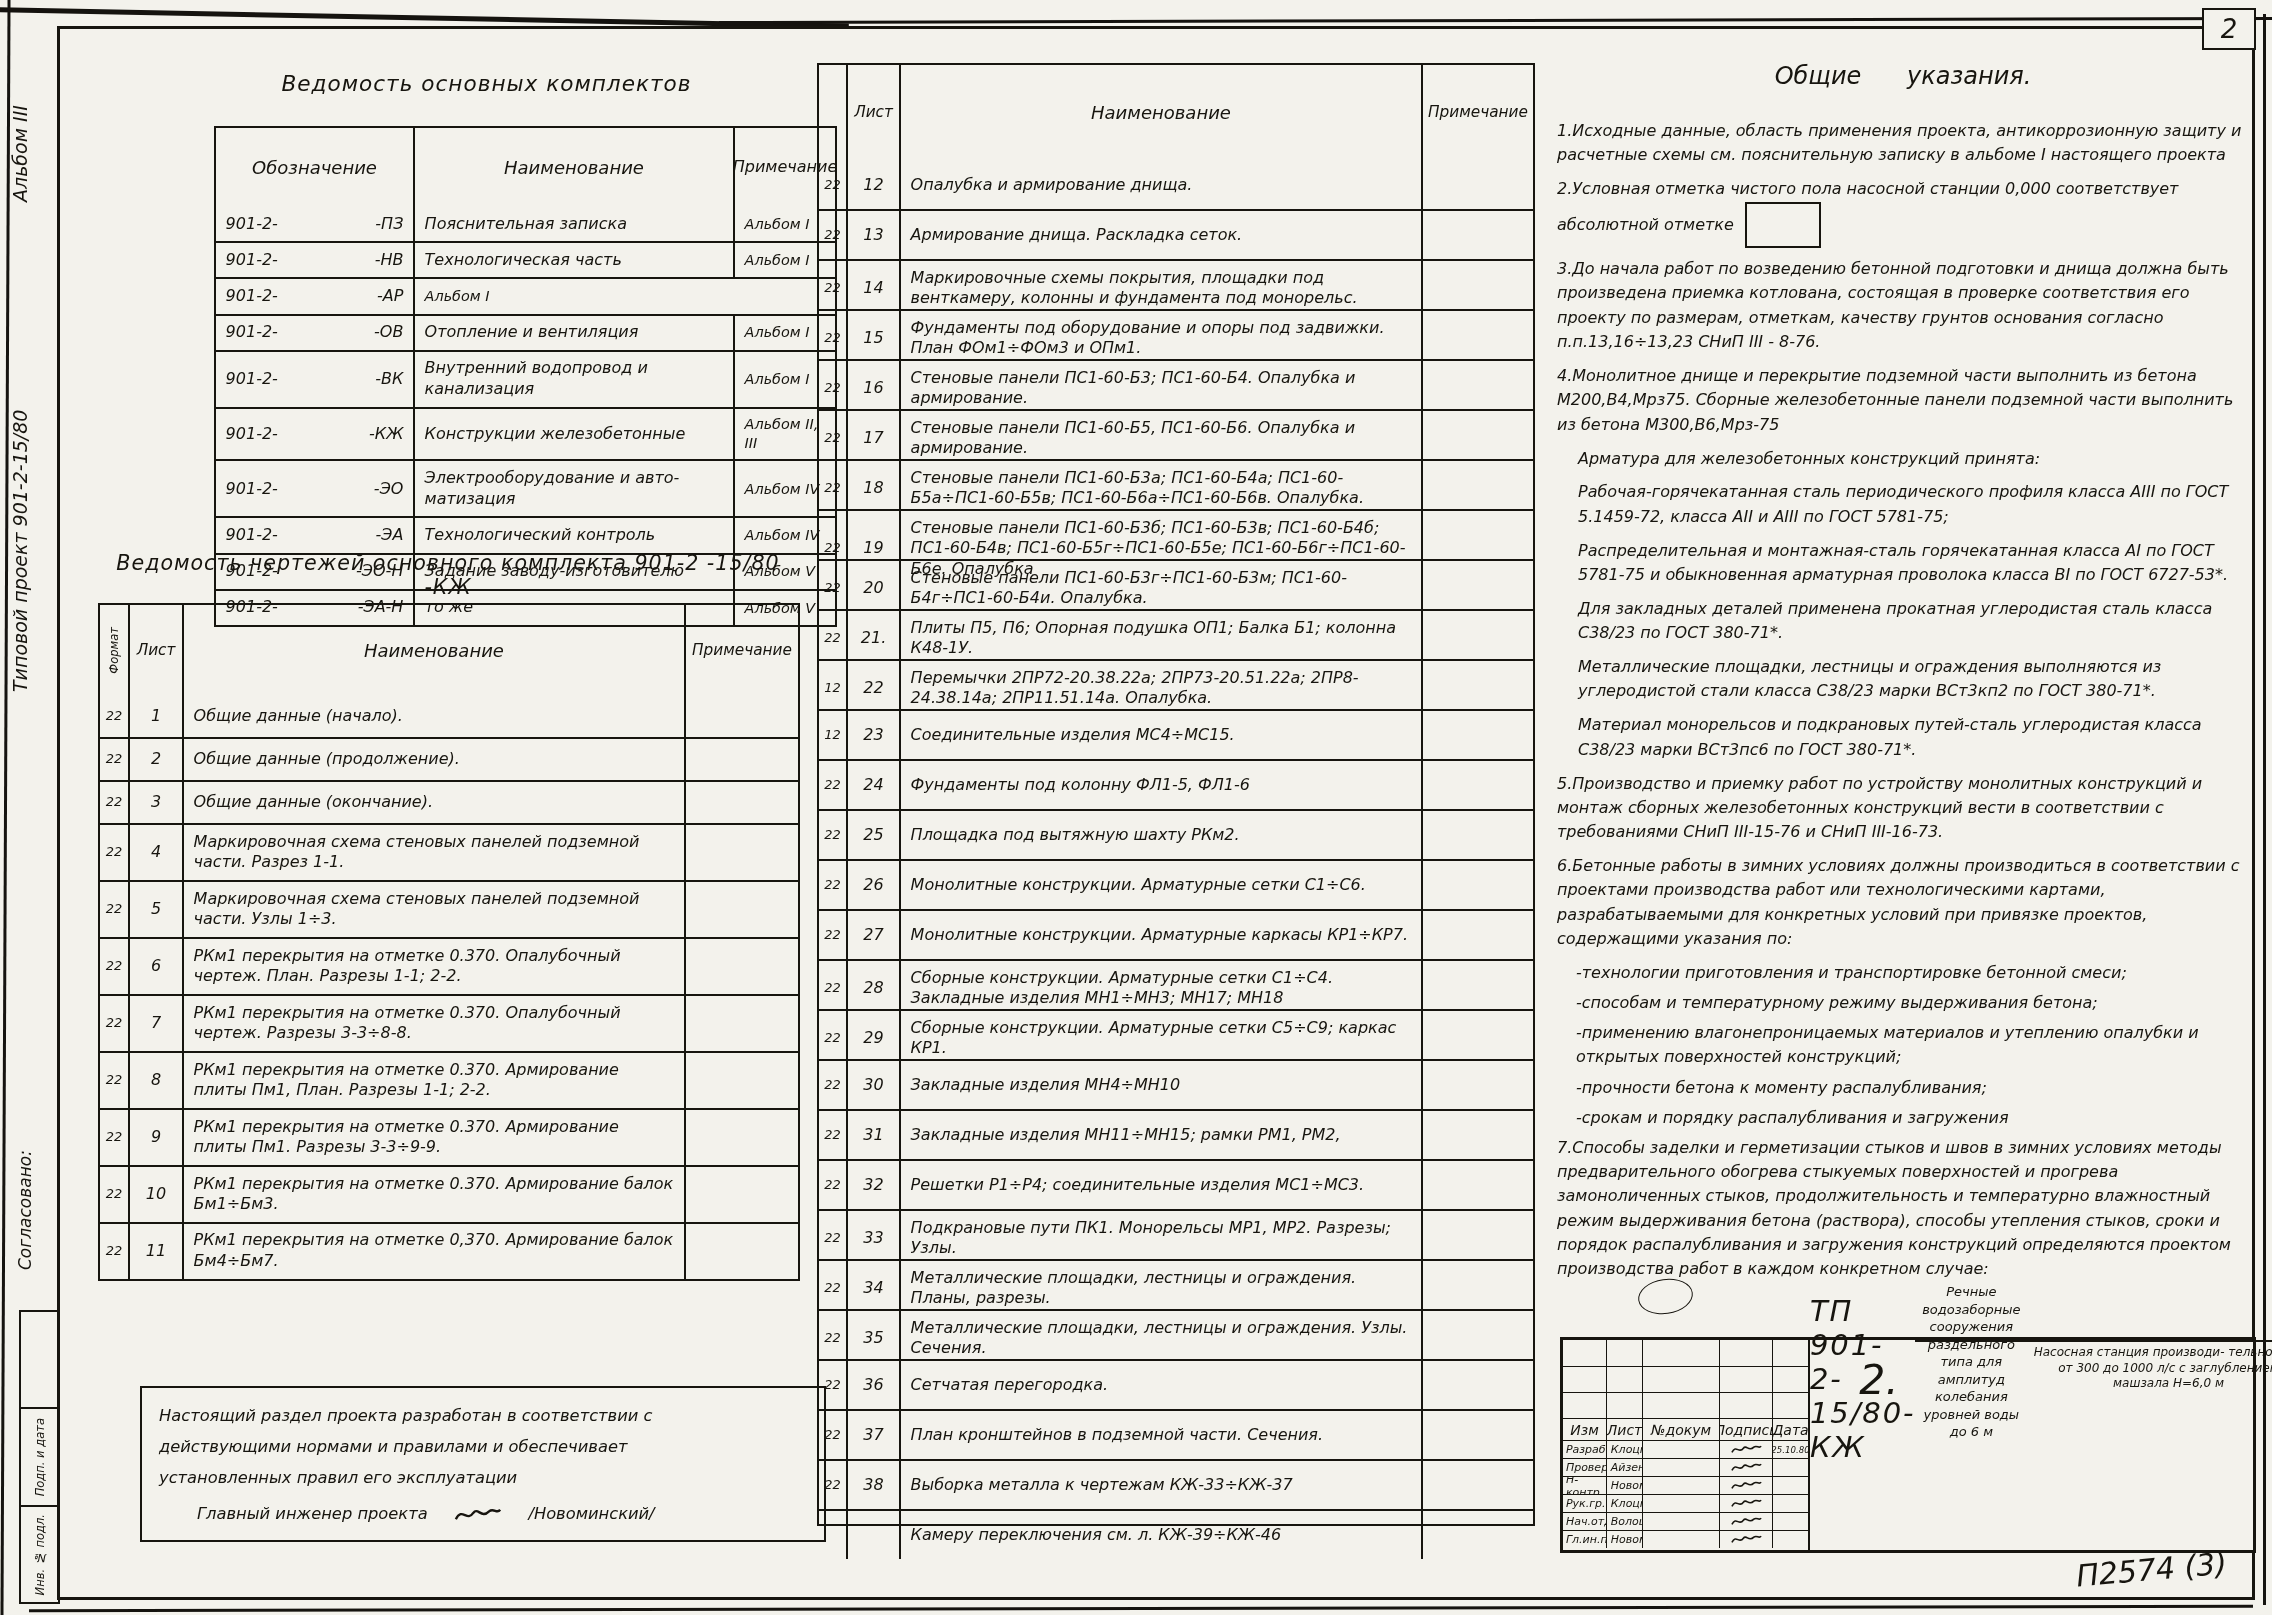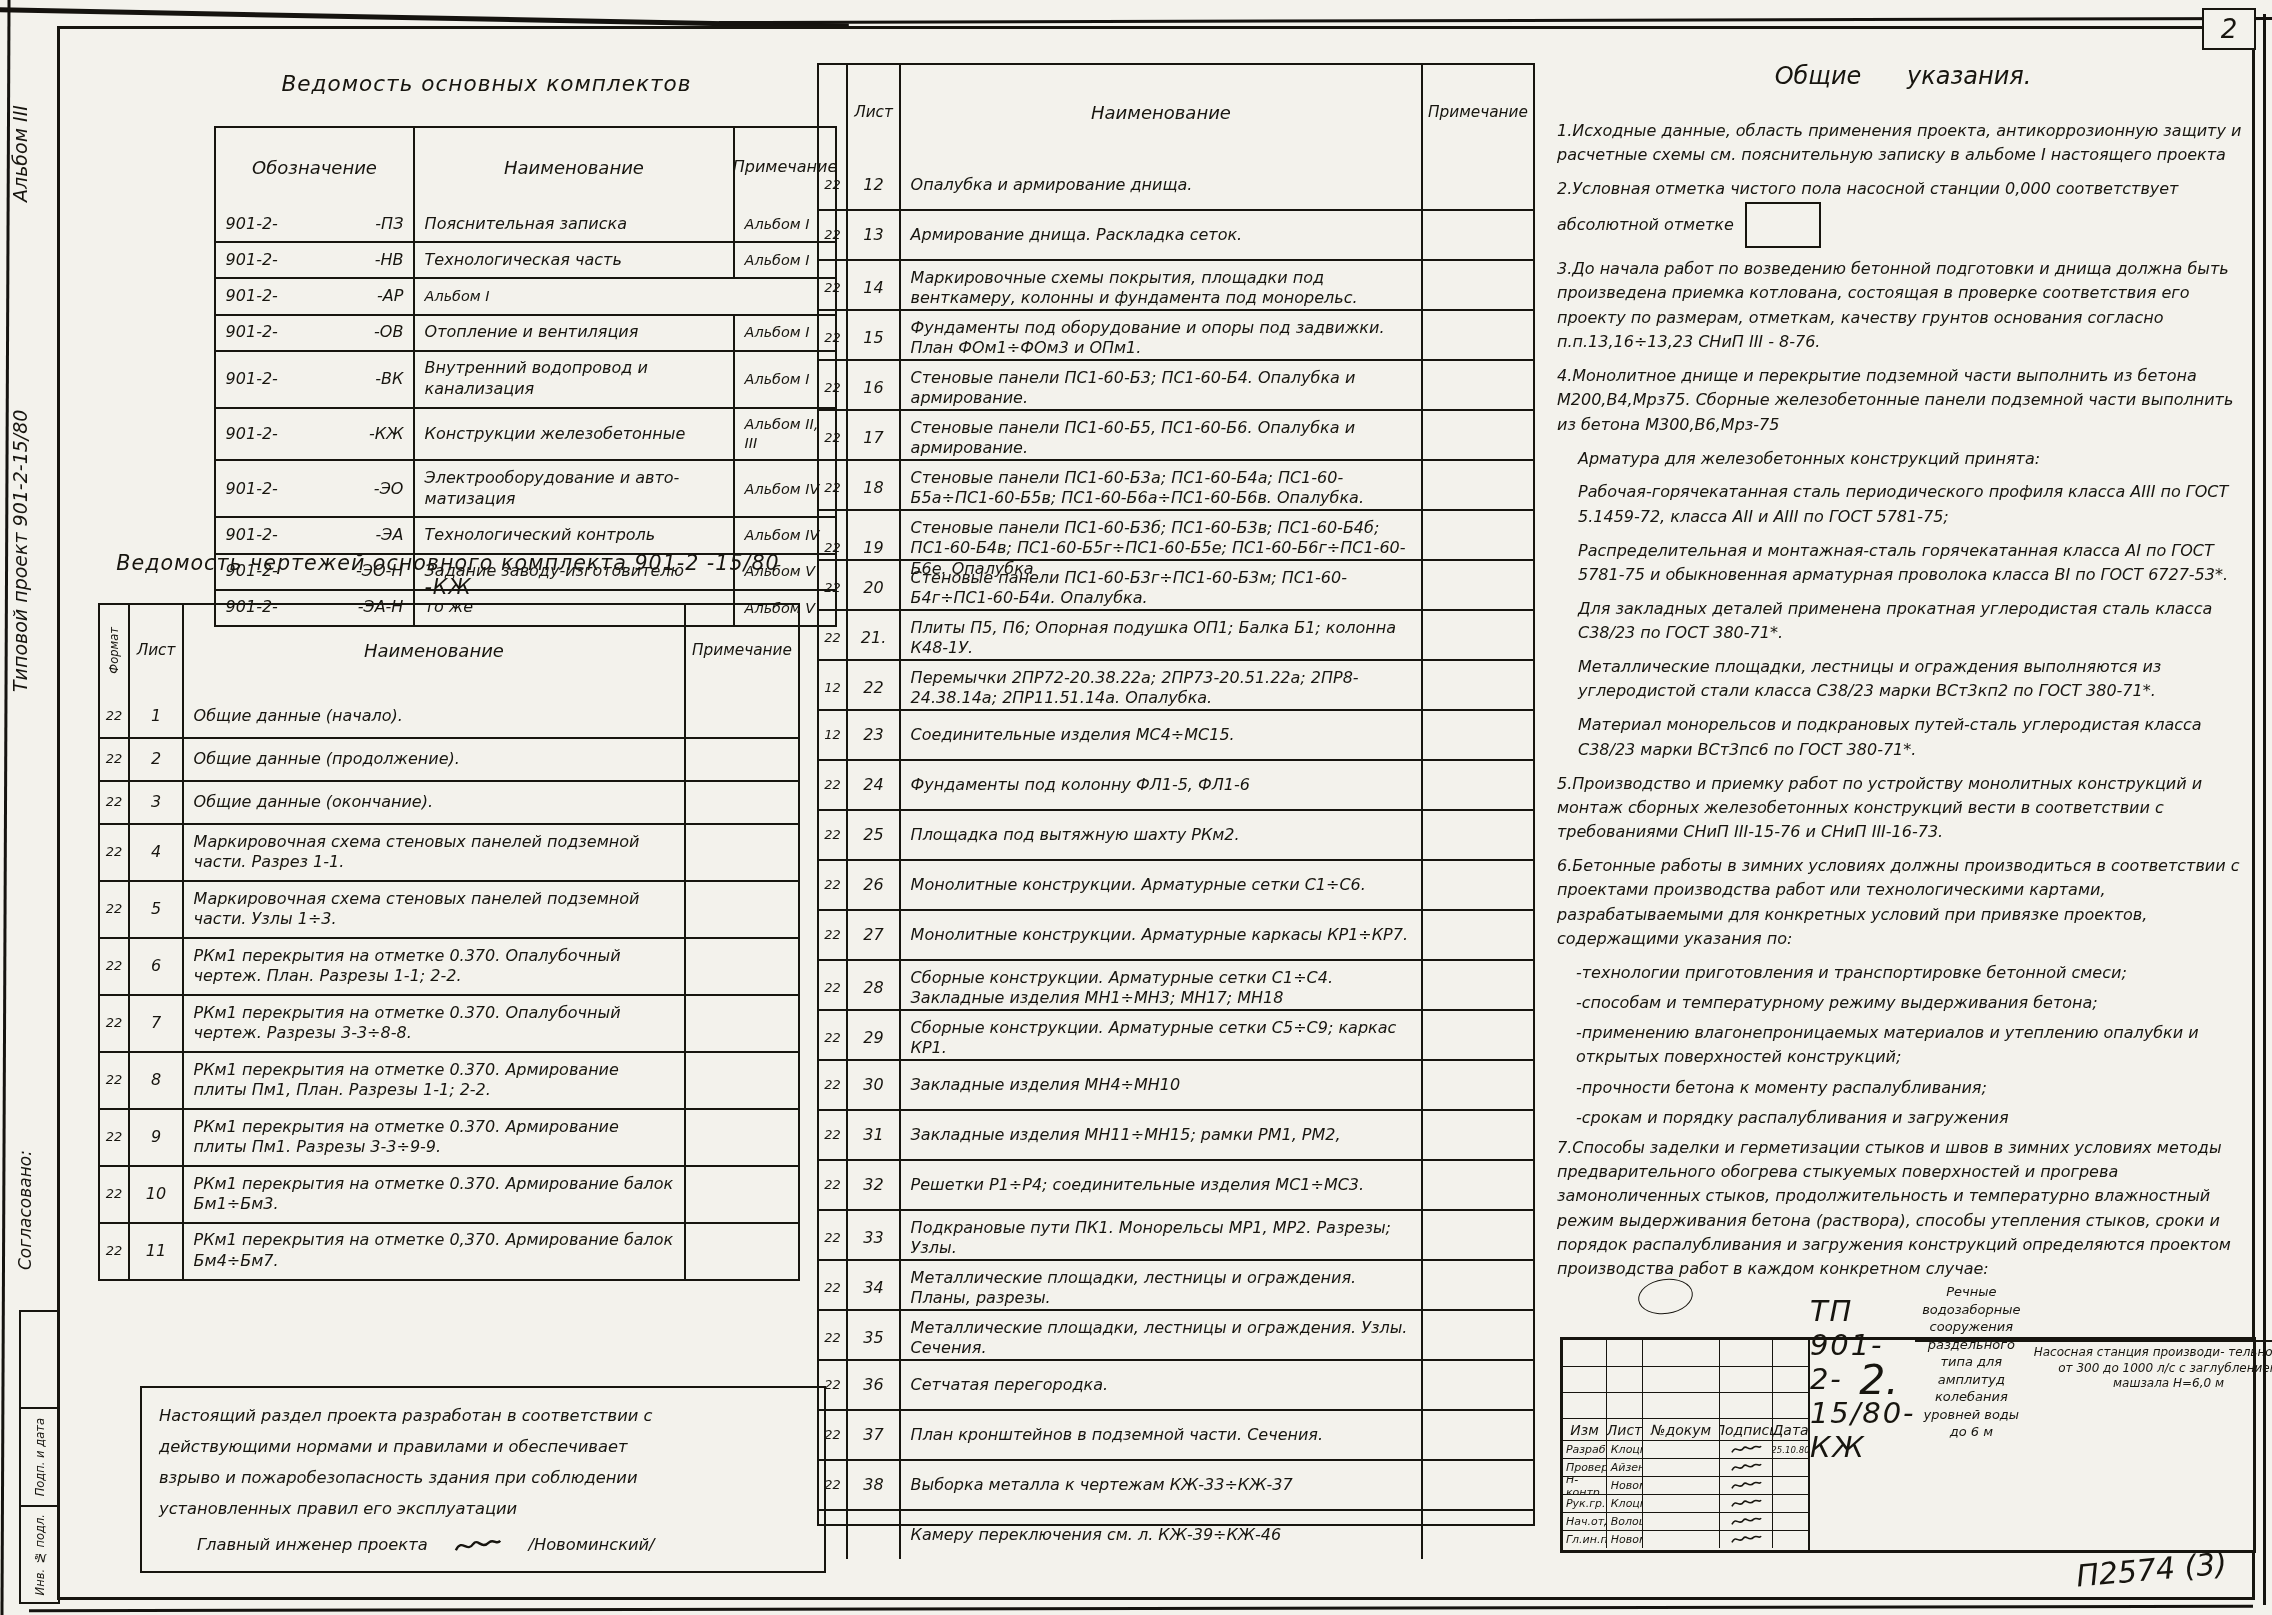--- a/index.html
+++ b/index.html
@@ -289,21 +289,20 @@
         <div class="td num hw" style="font-size:13px;padding:2.9px;">22</div>
         <div class="td num hw">11</div>
         <div class="td hw">РКм1 перекрытия на отметке 0,370. Армирование балок Бм4÷Бм7.</div>
         <div class="td hw"></div>
       </div></div>
   </div>
 
   <div class="notebox hw">
     <div>Настоящий раздел проекта разработан в соответствии с</div>
     <div>действующими нормами и правилами и обеспечивает</div>
-    <div>взрыво и пожаробезопасность здания при соблюдении</div>
     <div>установленных правил его эксплуатации</div>
     <div class="sigline">
       <span>Главный инженер проекта</span>
       <svg class="sig" viewBox="0 0 60 24">
         <path d="M2 18 C10 2 16 22 24 10 C30 2 34 18 44 8 C50 3 54 12 58 6"></path>
       </svg>
       <span>/Новоминский/</span>
     </div>
   </div>
 

